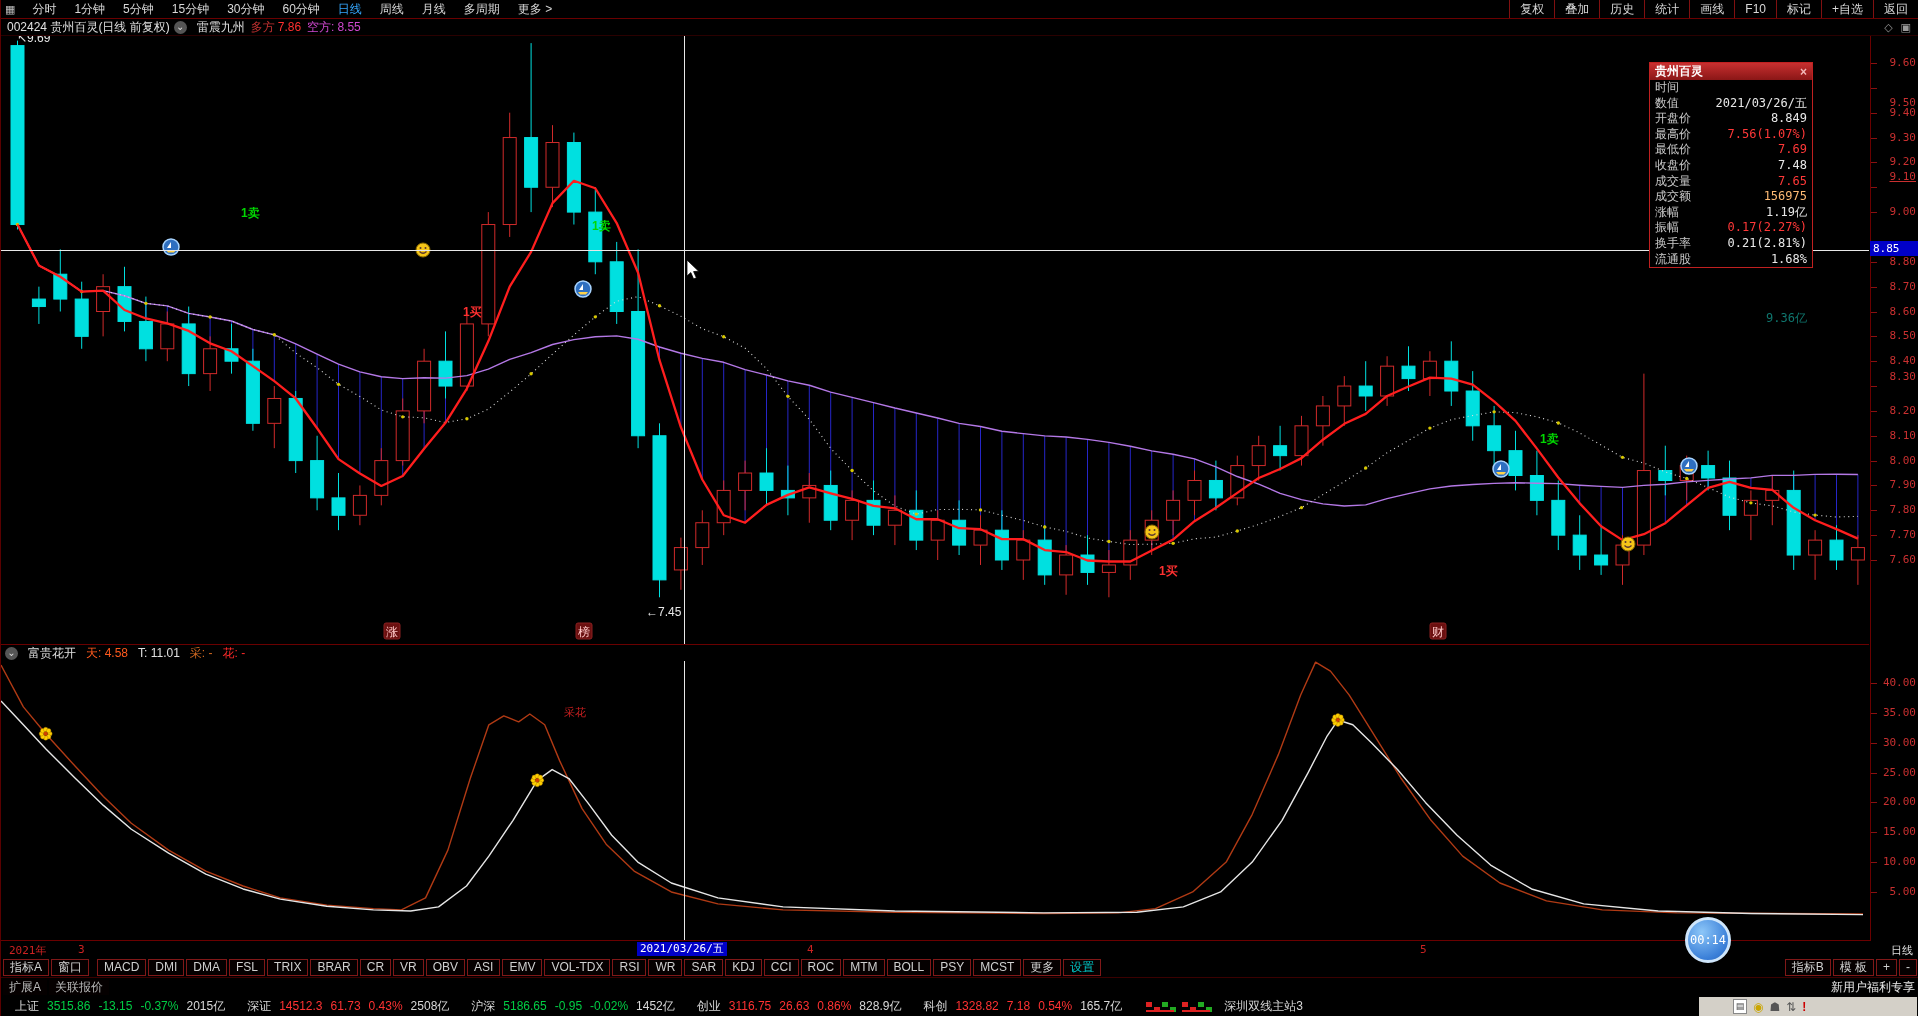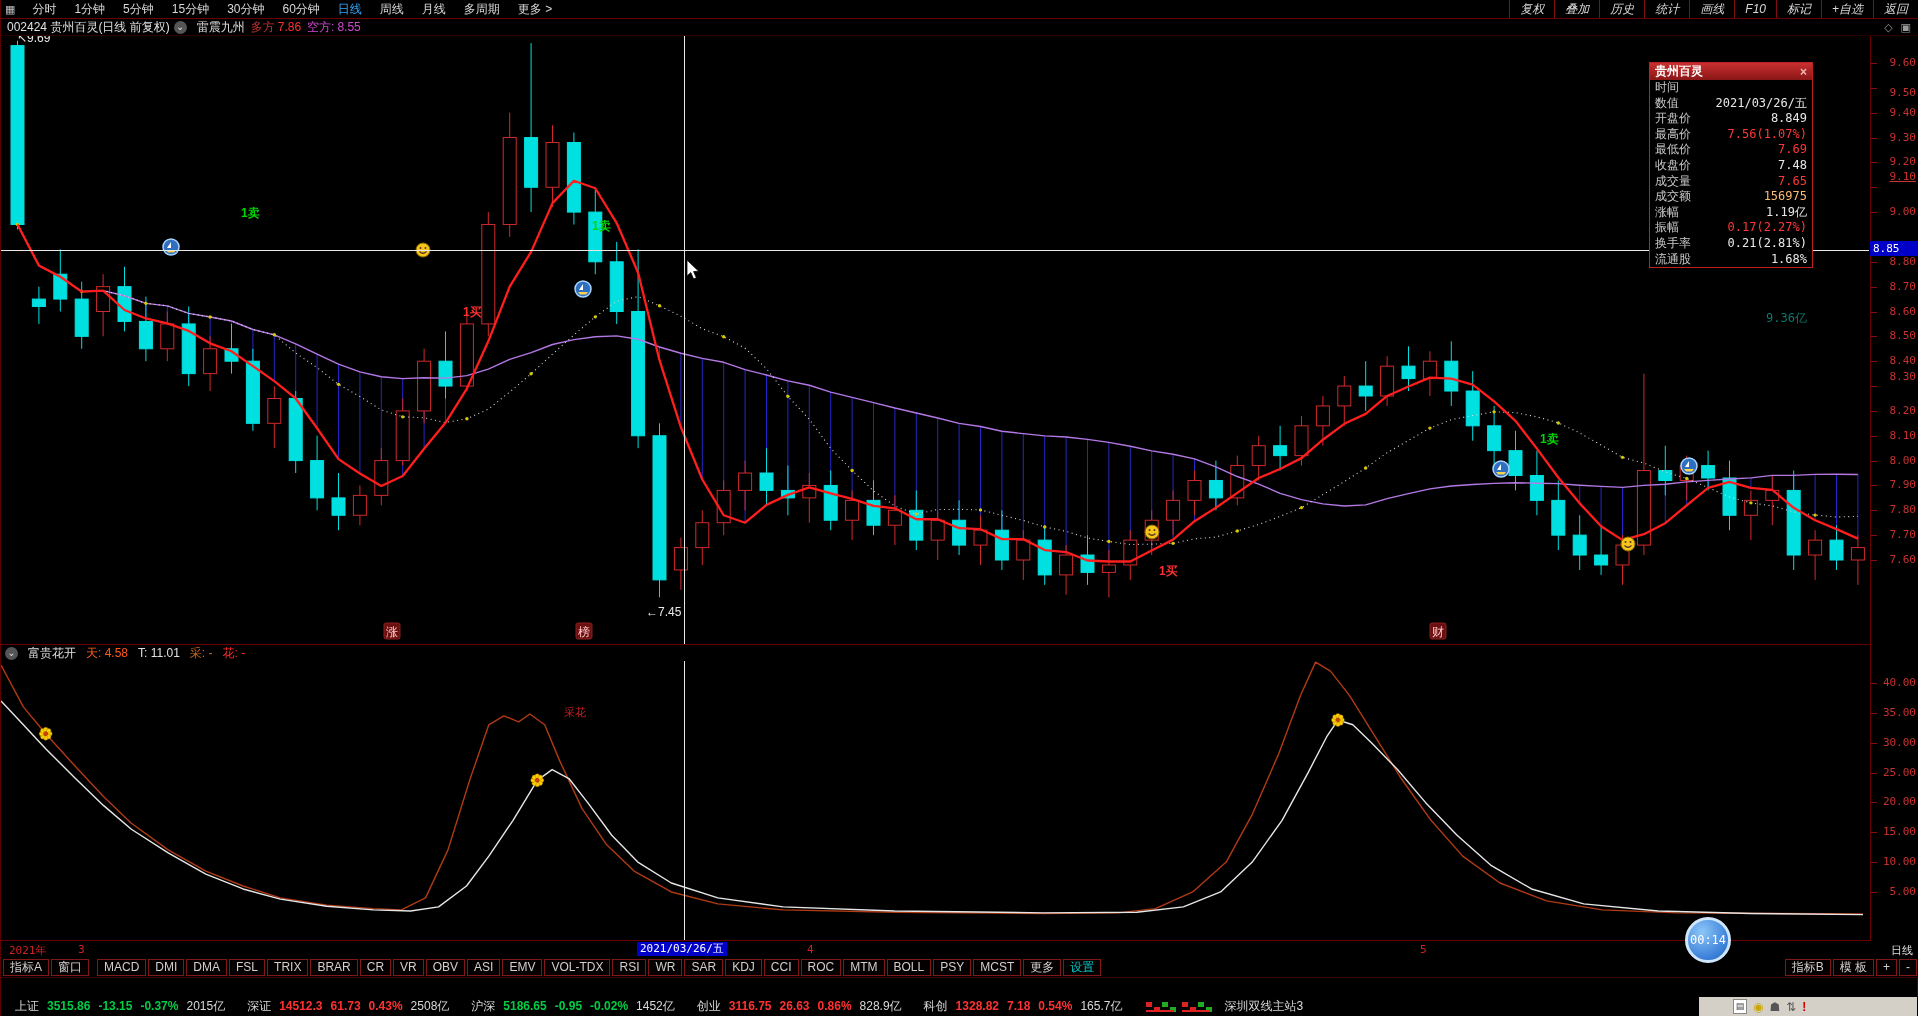--- a/index.html
+++ b/index.html
@@ -4,21 +4,21 @@
 <style>
   html,body{margin:0;padding:0;background:#000;width:1918px;height:1016px;overflow:hidden;
     font-family:"Liberation Sans","DejaVu Sans",sans-serif;-webkit-font-smoothing:none;}
   #app{position:relative;width:1918px;height:1016px;background:#000;border-left:1px solid #5a0000;border-right:1px solid #5a0000;box-sizing:border-box;}
   .bar{position:absolute;left:0;width:1918px;box-sizing:border-box;background:#000;}
   #topmenu{top:0;height:19px;border-bottom:1px solid #6a0000;display:flex;align-items:center;font-size:12px;color:#d8d8d8;z-index:40;}
   #topmenu .appic{color:#bbb;margin:0 8px 0 4px;font-size:11px;}
   .mitem{padding:0 9px;cursor:default;white-space:nowrap;}
   .mitem.active{color:#35a8ff;}
   #menuright{margin-left:auto;display:flex;height:100%;align-items:stretch;}
-  .mbtn{border-left:1px solid #801010;padding:0 10px;display:flex;align-items:center;white-space:nowrap;font-style:italic;}
+  .mbtn{border-left:1px solid #801010;padding:0 10px;display:flex;align-items:center;white-space:nowrap;}
   .mbtn:last-child{border-right:1px solid #801010;}
   #stockbar{top:19px;height:17px;display:flex;align-items:center;font-size:12px;color:#e0e0e0;z-index:40;border-bottom:1px solid #2a0000;}
   #stockbar .seg{margin-left:6px;white-space:nowrap;}
   .ddic{display:inline-block;width:13px;height:13px;border-radius:50%;background:#555;color:#ddd;
      font-size:10px;line-height:11px;text-align:center;margin:0 4px;vertical-align:-2px;}
   #stockbar .ric{margin-left:auto;margin-right:8px;color:#999;font-size:11px;display:flex;gap:8px;}
   #chartsvg{position:absolute;left:0;top:0;z-index:5;}
   #subhdr{position:absolute;left:0;top:644px;height:17px;display:flex;align-items:center;font-size:12px;color:#e0e0e0;z-index:12;border-top:1px solid #6a0000;width:1868px;background:#000;box-sizing:border-box;}
   #subhdr span{margin-right:10px;white-space:nowrap;}
   .hline{position:absolute;left:0;width:1918px;height:0;border-top:1px solid #6a0000;z-index:8;}
@@ -32,21 +32,21 @@
   #datehl{position:absolute;top:1px;height:14px;background:#0000c8;color:#fff;padding:0 3px;font-family:"DejaVu Sans Mono",monospace;line-height:14px;z-index:13;}
   #dateright{position:absolute;right:6px;top:2px;color:#ddd;}
   #tabrow{position:absolute;left:0;top:958px;height:19px;width:1918px;background:#000;display:flex;align-items:center;z-index:12;font-size:12px;color:#cfcfcf;border-bottom:1px solid #3a0000;}
   .tab{border:1px solid #801818;padding:0 6px;margin-left:2px;height:15px;line-height:15px;white-space:nowrap;background:#050000;}
   .tab.teal{color:#00c8c8;}
   #tabright{margin-left:auto;display:flex;margin-right:2px;}
   #row2{position:absolute;left:0;top:978px;height:19px;width:1918px;background:#000;display:flex;align-items:center;z-index:12;font-size:12px;color:#b8b8b8;border-bottom:1px solid #6a0000;}
   #row2 .promo{margin-left:auto;margin-right:4px;color:#e8e8e8;}
   #statusbar{position:absolute;left:0;top:997px;height:19px;width:1918px;background:#000;display:flex;align-items:center;z-index:12;font-size:12px;white-space:nowrap;}
   .idx{margin-left:14px;}
-  .idx b{font-weight:bold;margin-right:8px;}
+  .idx b{font-weight:normal;margin-right:8px;}
   .idx .nm{color:#d8d8d8;font-weight:normal;}
   .idx .amt{color:#d8d8d8;font-weight:normal;}
   .up{color:#ff3232;} .down{color:#00cc44;}
   #srv{color:#d8d8d8;margin-left:12px;}
   #graytray{position:absolute;right:0;top:997px;width:218px;height:19px;background:#d4d0c8;z-index:13;display:flex;align-items:center;gap:6px;padding-left:34px;box-sizing:border-box;font-size:12px;}
   #infopanel{position:absolute;left:1648px;top:62px;width:162px;background:#000;border:1px solid #c02020;z-index:25;font-size:12px;}
   #infopanel .ttl{height:17px;background:linear-gradient(#c83030,#8a1616);color:#fff;display:flex;align-items:center;padding:0 5px;font-weight:bold;}
   #infopanel .ttl .x{margin-left:auto;color:#f3baba;cursor:default;}
   #infopanel .row{display:flex;height:15.6px;line-height:15.6px;padding:0 5px;flex-direction:column;}
   #infopanel .lb{color:#c8c8c8;}
@@ -482,21 +482,21 @@
 
   <div id="subhdr">
     <span class="ddic" style="margin-left:4px">⌄</span>
     <span>富贵花开</span>
     <span id="subparts"><span style="color: rgb(255, 90, 30);">天: 4.58</span><span style="color: rgb(224, 224, 224);">T: 11.01</span><span style="color: rgb(208, 104, 32);">采: -</span><span style="color: rgb(255, 42, 42);">花: -</span></span>
   </div>
 
   <div id="axiscol">
       <div class="axlab" style="top: 20px;">9.60</div>
       <div class="axtick" style="top: 27px;"></div>
-      <div class="axlab" style="top: 50px;">9.50</div>
+      <div class="axlab" style="top: 60px;">9.50</div>
       <div class="axtick" style="top: 51.85px;"></div>
       <div class="axlab" style="top: 69.7px;">9.40</div>
       <div class="axtick" style="top: 76.7px;"></div>
       <div class="axlab" style="top: 94.55px;">9.30</div>
       <div class="axtick" style="top: 101.55px;"></div>
       <div class="axlab" style="top: 119.4px;">9.20</div>
       <div class="axtick" style="top: 126.4px;"></div>
       <div class="axlab" style="top: 134px; text-decoration: underline;">9.10</div>
       <div class="axtick" style="top: 151.25px;"></div>
       <div class="axlab" style="top: 169.1px;">9.00</div>
@@ -589,20 +589,27 @@
         <span class="tab teal">设置</span>
       </span>
     <span id="tabright">
         <span class="tab">指标B</span>
         <span class="tab">模 板</span>
         <span class="tab">+</span>
         <span class="tab">-</span>
       </span>
   </div>
 
+  <div id="row2">
+    <span id="row2left" style="display:flex">
+        <span class="tab" style="border: none;">扩展A</span>
+        <span class="tab" style="border: none;">关联报价</span>
+      </span>
+    <span class="promo">新用户福利专享</span>
+  </div>
 
   <div id="statusbar">
     <span id="idxwrap" style="display:flex">
         <span class="idx"><b class="nm">上证</b><b class="down">3515.86</b><b class="down">-13.15</b><b class="down">-0.37%</b><b class="amt">2015亿</b></span>
         <span class="idx"><b class="nm">深证</b><b class="up">14512.3</b><b class="up">61.73</b><b class="up">0.43%</b><b class="amt">2508亿</b></span>
         <span class="idx"><b class="nm">沪深</b><b class="down">5186.65</b><b class="down">-0.95</b><b class="down">-0.02%</b><b class="amt">1452亿</b></span>
         <span class="idx"><b class="nm">创业</b><b class="up">3116.75</b><b class="up">26.63</b><b class="up">0.86%</b><b class="amt">828.9亿</b></span>
         <span class="idx"><b class="nm">科创</b><b class="up">1328.82</b><b class="up">7.18</b><b class="up">0.54%</b><b class="amt">165.7亿</b></span>
       </span>
     <span id="hotkeyicons" style="display:flex;gap:6px;margin-left:16px">

